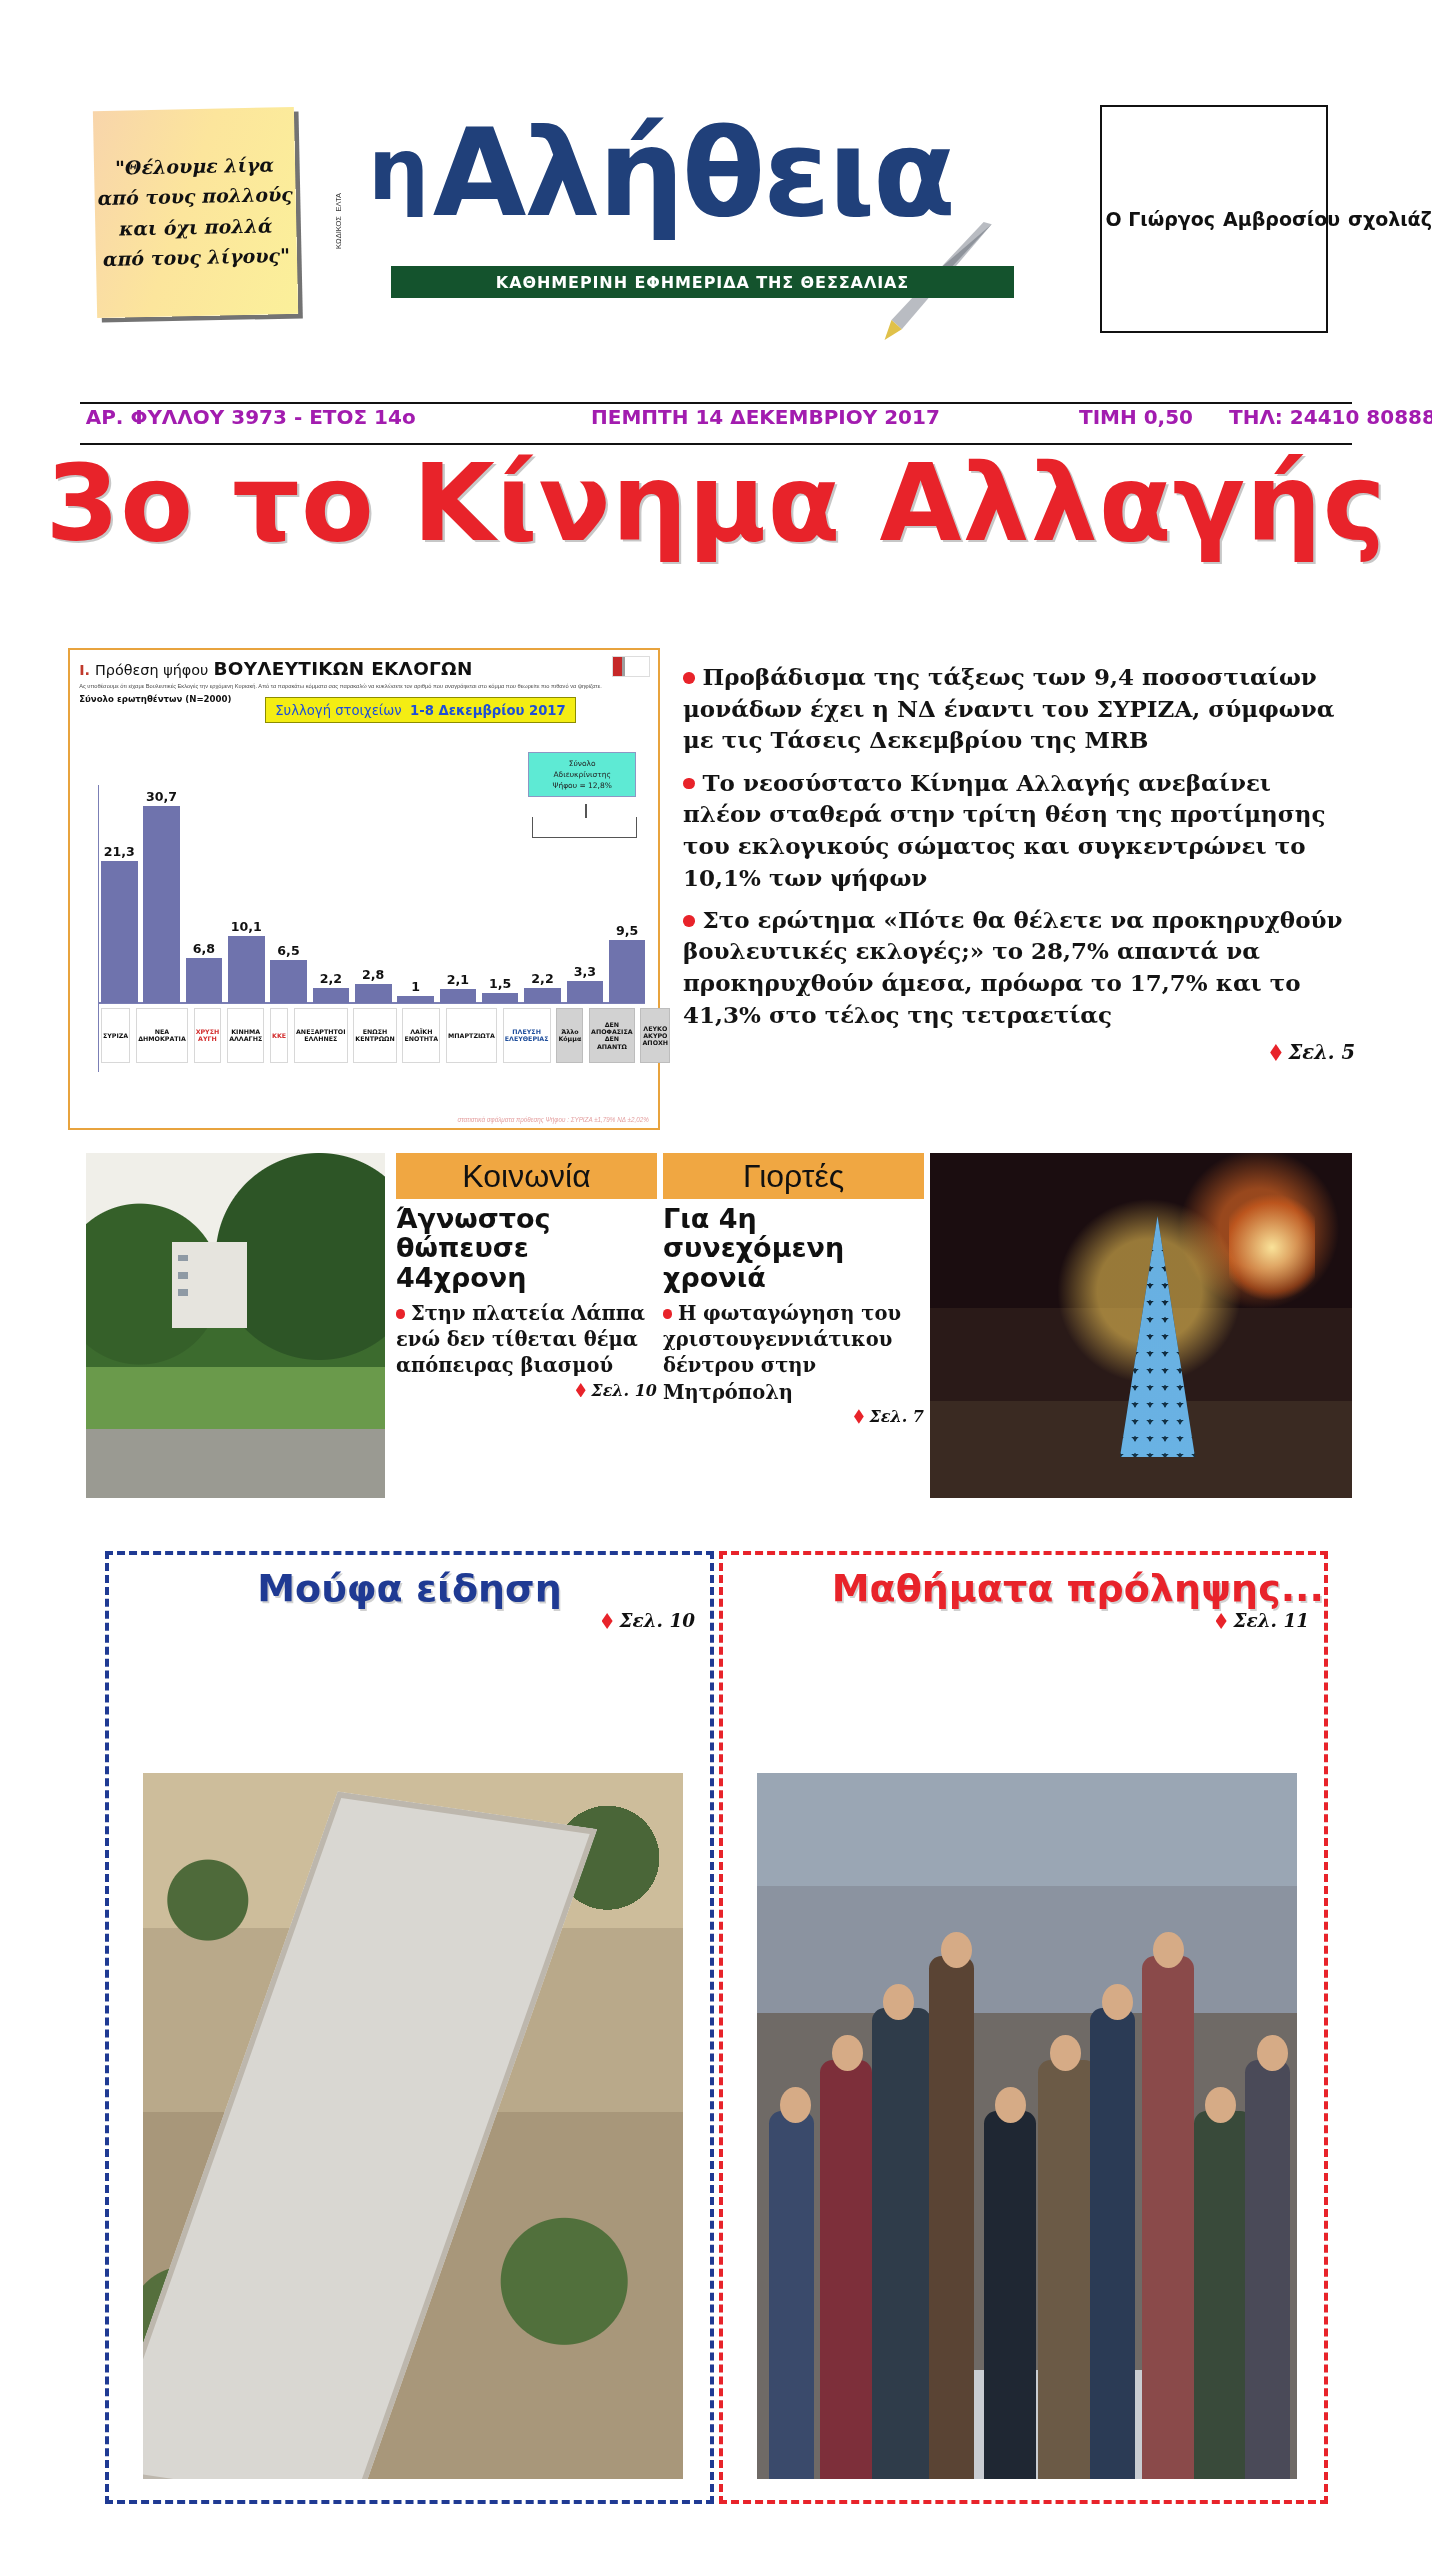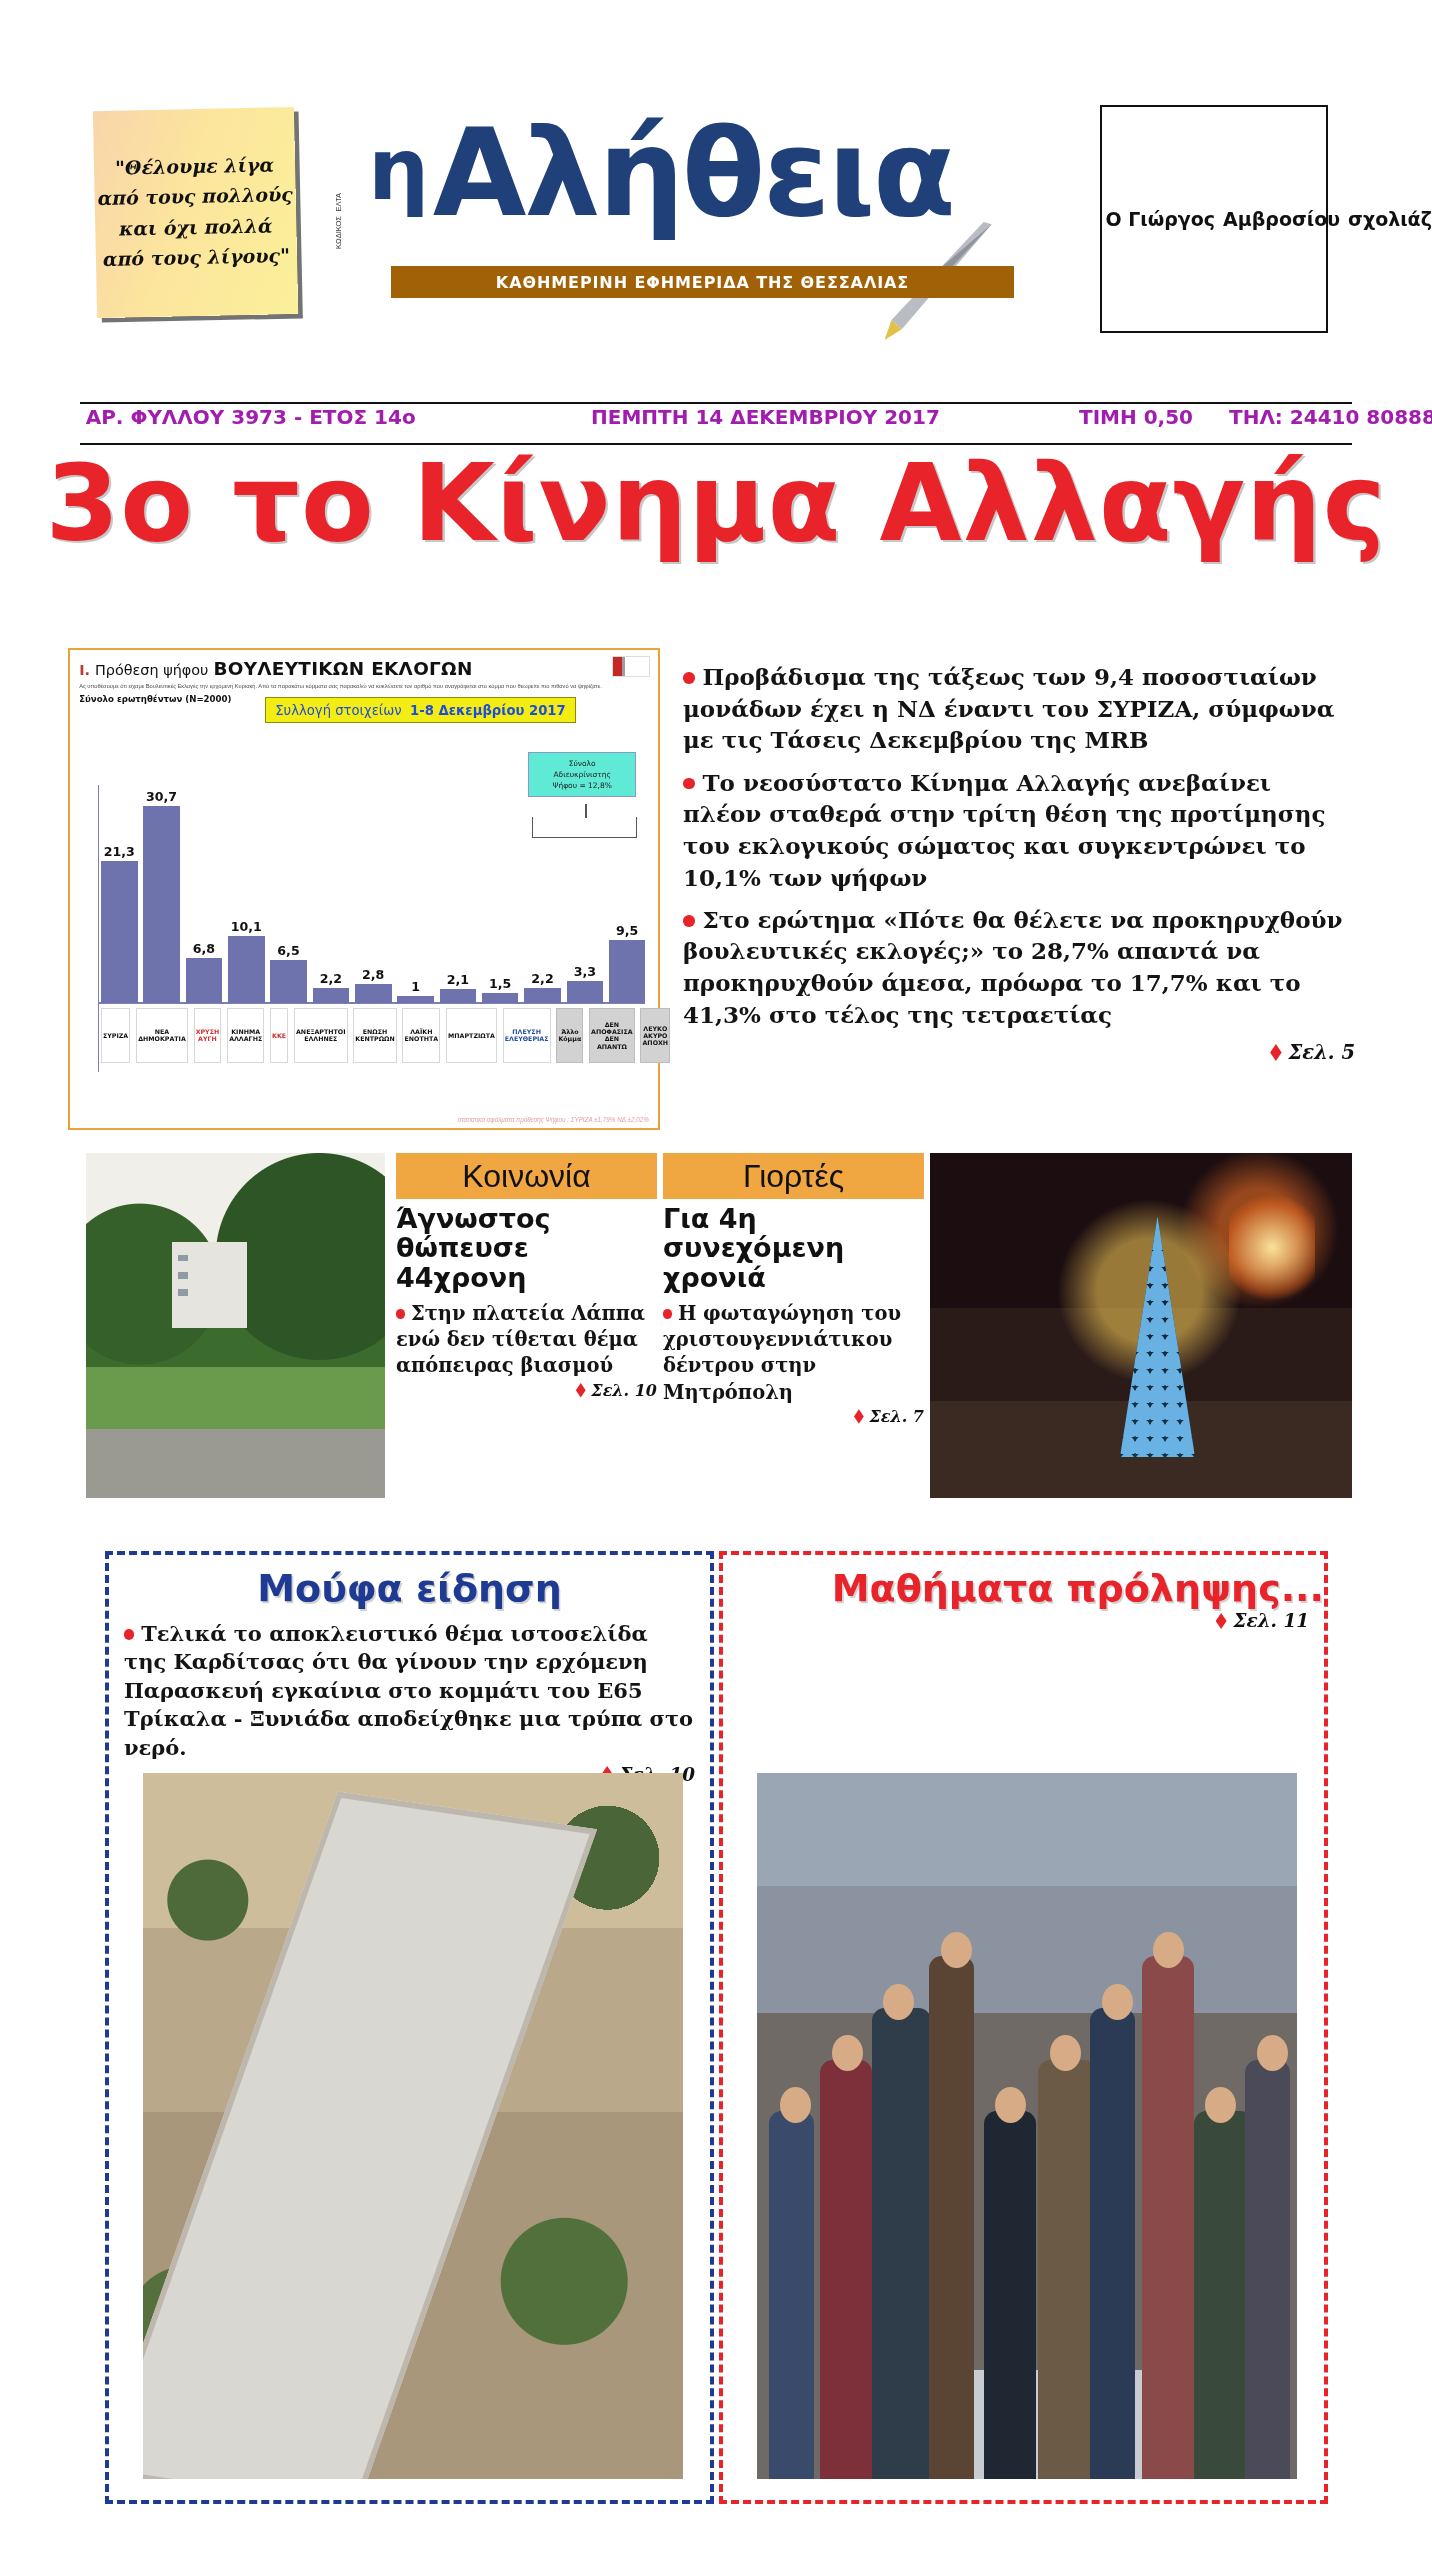--- a/index.html
+++ b/index.html
@@ -13,21 +13,21 @@
     display:flex;flex-direction:column;justify-content:center;align-items:center;
     transform:rotate(-1.2deg);}
   .quote-line{font-family:"DejaVu Serif",serif;font-style:italic;font-weight:700;
     font-size:19px;line-height:1.05;color:#111;text-align:center;padding:5.2px 0;white-space:nowrap;}
 
   .title-wrap{position:absolute;left:322px;top:101px;width:747px;height:230px;}
   .logo-text{position:absolute;left:46px;top:11.5px;font-family:"DejaVu Sans",sans-serif;
     font-weight:700;font-size:121px;letter-spacing:-2.3px;color:#20407a;line-height:1;}
   .logo-text .art{font-size:86px;vertical-align:16px;margin-right:5.7px;}
   .pen{position:absolute;left:528px;top:121px;width:144px;height:121px;}
-  .subbar{position:absolute;left:69px;top:165px;width:623px;height:32px;background:#a16207;
+  .subbar{position:absolute;left:69px;top:165px;width:623px;height:32px;background:#14532d;
     display:flex;align-items:center;justify-content:center;}
   .subbar span{font-family:"DejaVu Sans",sans-serif;font-weight:700;font-size:16px;color:#fff;letter-spacing:0.9px;}
   .elta{position:absolute;left:11.5px;top:92px;width:40px;height:126px;}
   .elta div{font-family:"Liberation Sans",sans-serif;font-size:7.5px;color:#3a3a3a;
     writing-mode:vertical-rl;transform:rotate(180deg);margin-bottom:4.6px;}
 
   .colbox{position:absolute;left:1100px;top:105px;width:224px;height:224px;border:2.3px solid #111;background:#fff;
     display:flex;}
   .colphoto{width:112px;height:100%;background:linear-gradient(#d7d5d2 0%,#cfcdc9 38%,#2c5f3c 38%,#7b2b2b 100%);
     position:relative;overflow:hidden;}
@@ -396,21 +396,20 @@
   </div>
 </div>
 
 <div class="photo ph-xmas">
   <div class="flare"></div>
   <div class="tree"></div>
 </div>
 
 <div class="panel p-left">
   <div class="ptitle">Μούφα είδηση</div>
-  <div class="ptxt"><span class="bul"></span><span>Τελικά το αποκλειστικό θέμα ιστοσελίδα της Καρδίτσας ότι θα γίνουν την ερχόμενη Παρασκευή εγκαίνια στο κομμάτι του Ε65 Τρίκαλα - Ξυνιάδα αποδείχθηκε μια τρύπα στο νερό.</span></div>
   <div class="pseal">
     <span class="diamond"></span>
     <span class="pglabel">Σελ. 10</span>
   </div>
   <div class="ph-bridge">
     <div class="trees"></div>
     <div class="road"></div>
   </div>
 </div>
 

